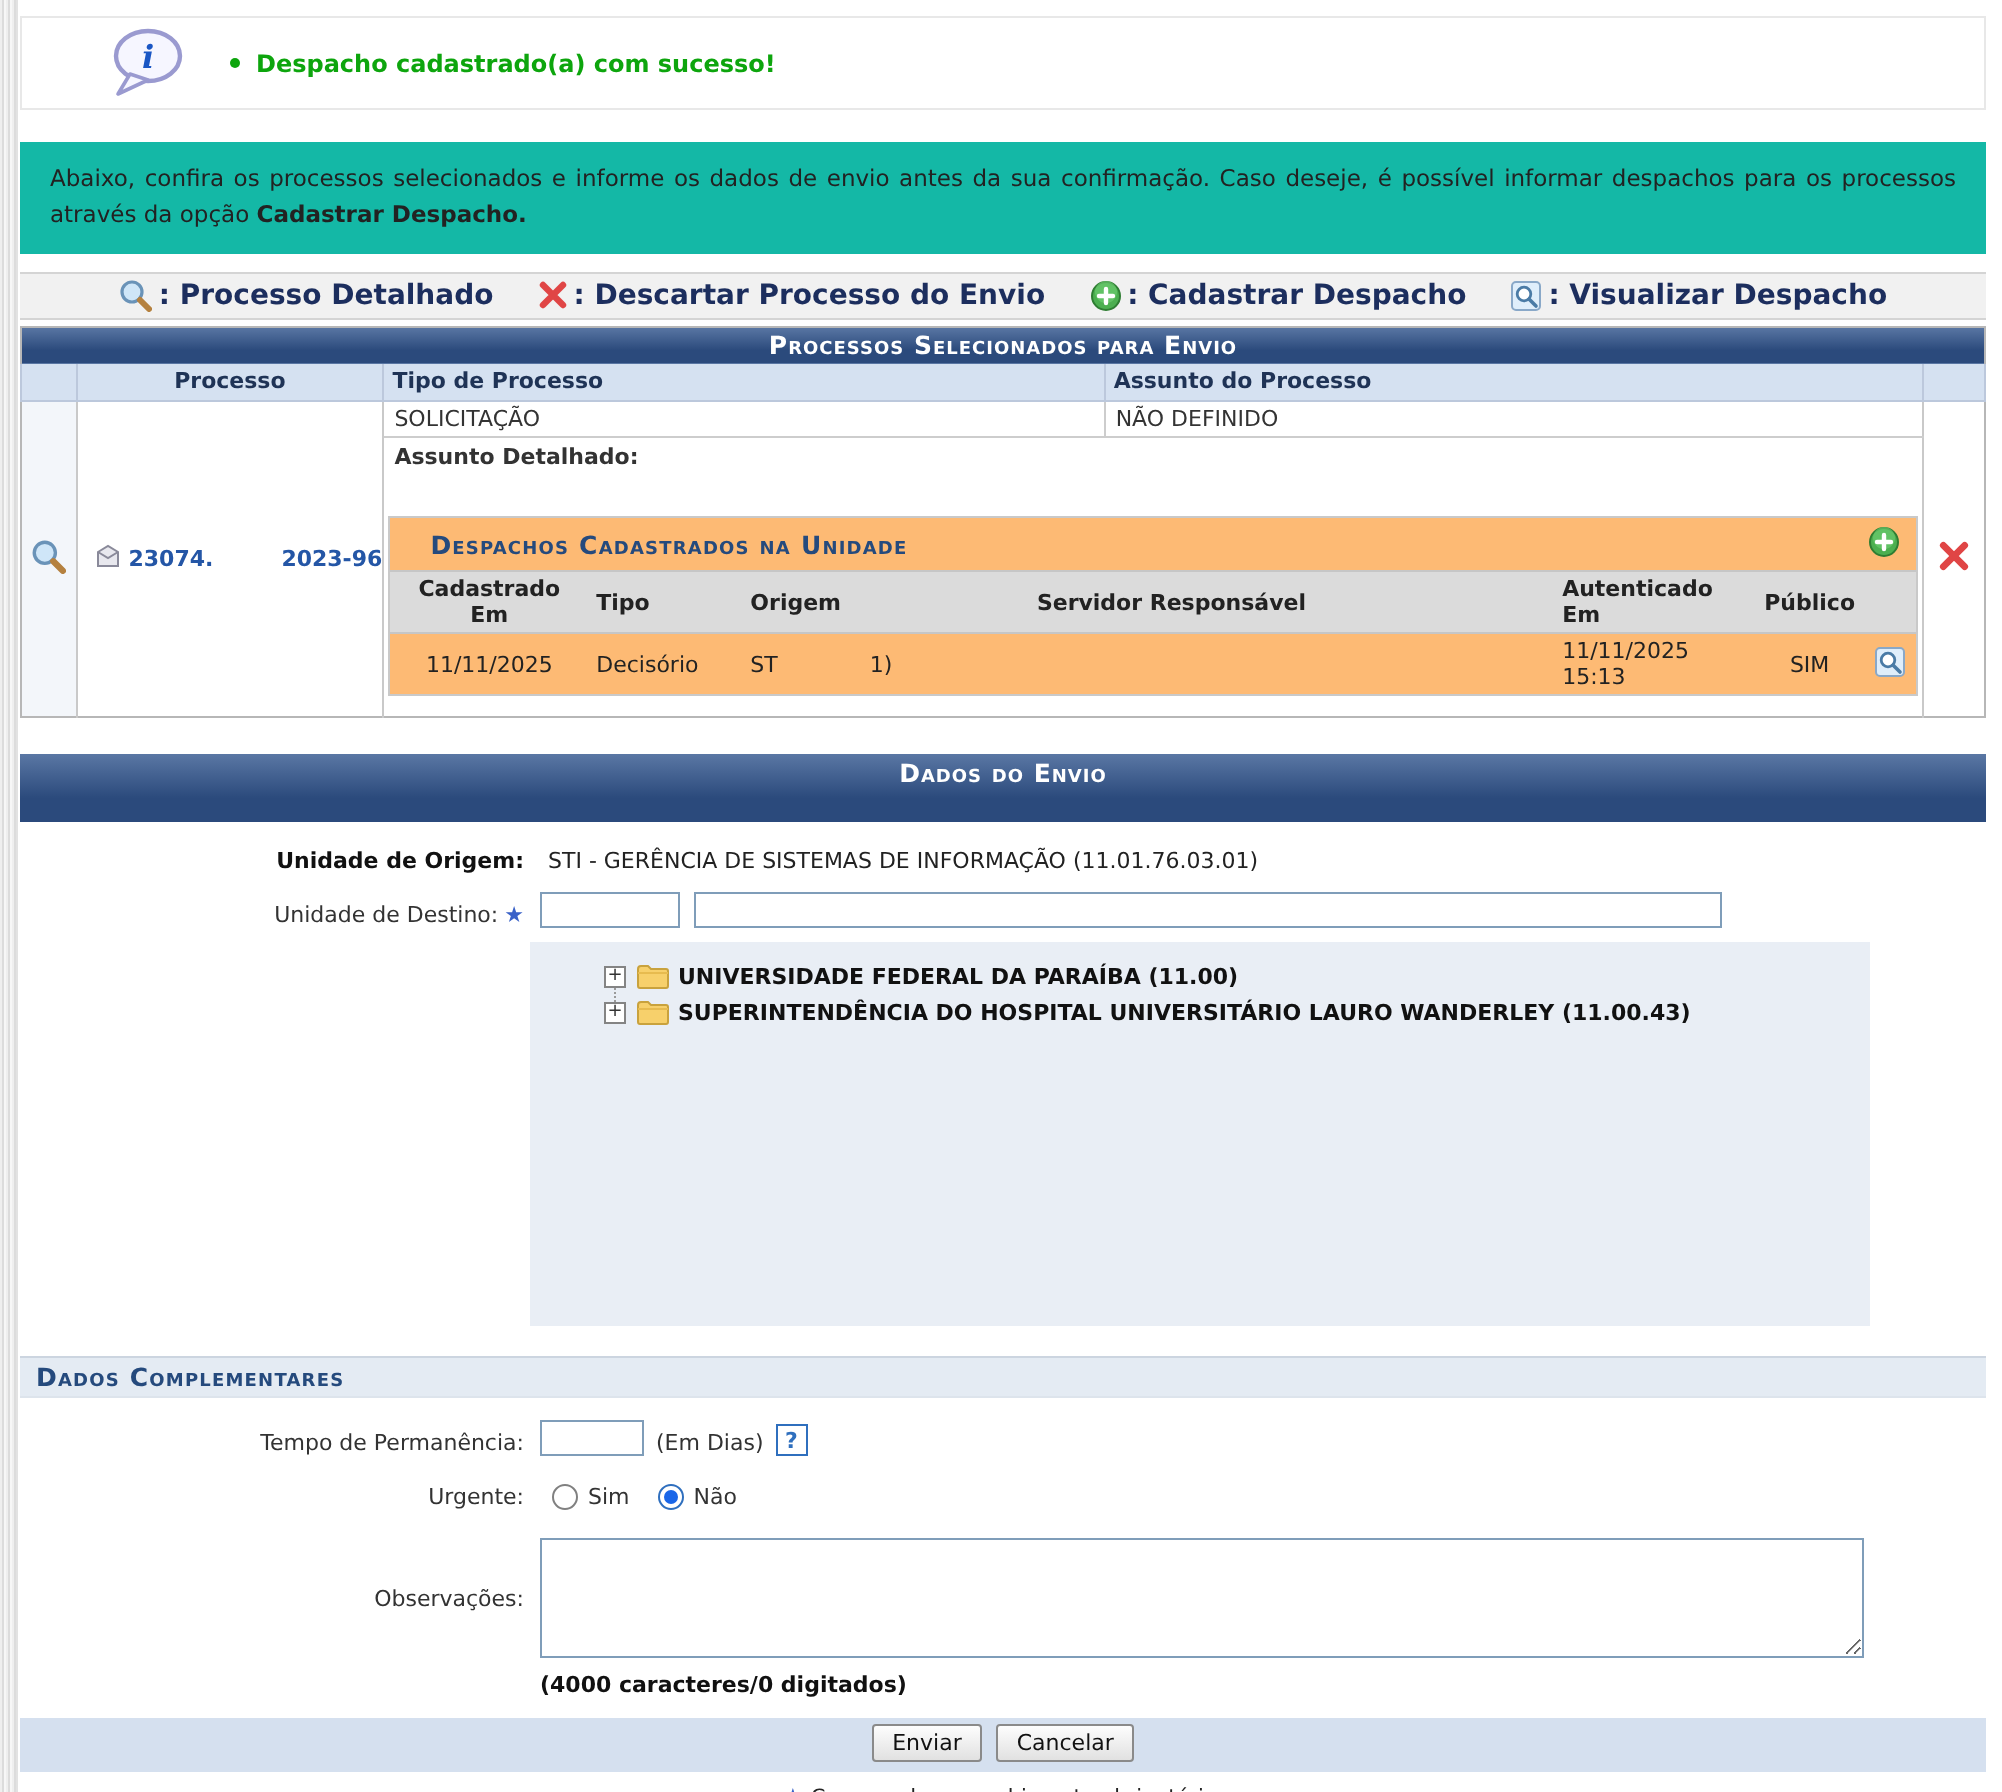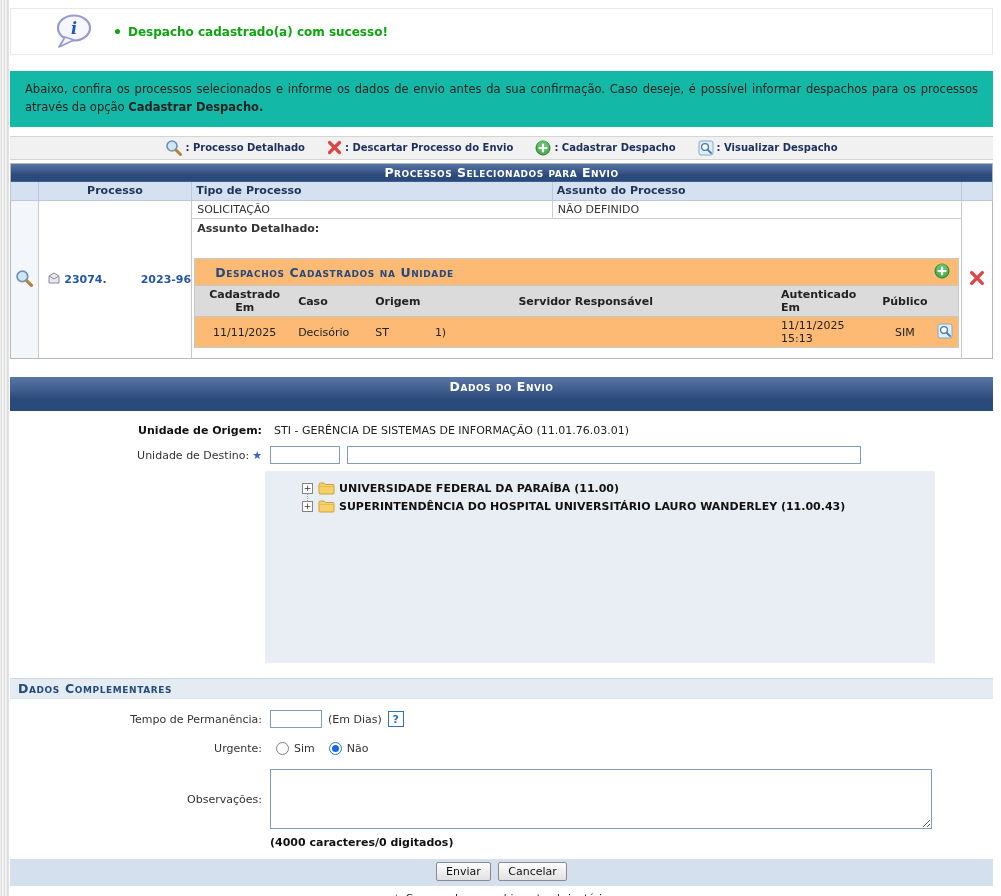--- a/index.html
+++ b/index.html
@@ -20,21 +20,21 @@
   .msg-icon { margin-left: 42px; width: 40px; height: 36px; flex: 0 0 auto; }
   .msg-bullet { width: 5px; height: 5px; border-radius: 50%; background: #0da50d; margin: 0 8px 0 22px; }
   .msg-text { color: #0da50d; font-weight: bold; font-size: 12px; }
 
   
   .notice { margin-top: 16px; background: #14b8a6; padding: 10px 15px; line-height: 1.55; font-size: 11.5px; color: #222; text-align: justify; }
 
   
   .legend { margin-top: 9px; height: 24px; background: #f1f1f1; border-top: 1px solid #d4d4d4; border-bottom: 1px solid #d4d4d4;
             display: flex; align-items: center; justify-content: center; gap: 22px; }
-  .legend-item { display: flex; align-items: center; gap: 3px; font-weight: bold; color: #1c2e5e; font-size: 10px; }
+  .legend-item { display: flex; align-items: center; gap: 3px; font-weight: bold; color: #1c2e5e; font-size: 14px; }
   .legend-item svg { display: block; }
 
   
   table.main { margin-top: 3px; width: 983px; border-collapse: collapse; border: 1px solid #b7b7b7; }
   .caption-bar { background: linear-gradient(#5a77a4, #2b4a7c 65%); color: #fff; text-align: center;
                  font-variant: small-caps; font-weight: bold; font-size: 12.5px; letter-spacing: .5px; height: 19px; padding: 1px 0 2px; }
   tr.cols th { background: #d5e1f1; color: #1f3356; font-size: 11px; height: 18px; padding: 2px 4px;
                border: 1px solid #bcc8dc; border-top: none; }
   td.lens-cell { width: 28px; text-align: center; vertical-align: middle; border-right: 1px solid #c9c9c9; background:#f3f6fa; }
   td.proc-cell { width: 144px; vertical-align: middle; border-right: 1px solid #c9c9c9; padding-left: 8px; white-space: nowrap; }
@@ -51,21 +51,21 @@
   .desp-title { font-variant: small-caps; font-weight: bold; color: #254a7d; font-size: 12.5px; letter-spacing: .6px; flex: 1; }
   table.desp { width: 100%; border-collapse: collapse; }
   table.desp th { background: #dbdbdb; font-size: 11px; color: #222; text-align: left; height: 19px; padding: 2px 4px;
                   border-top: 1px solid #c6c6c6; border-bottom: 1px solid #c6c6c6; font-weight: bold; }
   table.desp td { height: 22px; padding: 2px 4px; font-size: 11px; color: #222; }
   .c-center { text-align: center !important; }
 
   
   .section-caption { margin-top: 18px; background: linear-gradient(#5a77a4, #2b4a7c 65%); color: #fff; text-align: center;
                      font-variant: small-caps; font-weight: bold; font-size: 12.5px; letter-spacing: .5px; height: 34px; line-height: 20px; }
-  .form-row { display: flex; align-items: center; }
+  .form-row { display: flex; align-items: flex-end; }
   .flabel { width: 252px; text-align: right; flex: 0 0 auto; }
   .flabel.bold { font-weight: bold; color: #111; }
   .req-star { color: #3a62c8; font-size: 11px; margin-left: 3px; }
   input[type="text"] { border: 1px solid #7f9db9; height: 18px; font-family: inherit; font-size: 11px; padding: 1px 3px; background: #fff; }
   .origem-row { margin-top: 13px; }
   .origem-val { margin-left: 12px; color: #222; }
   .destino-row { margin-top: 9px; }
   .inp-small { width: 70px; margin-left: 8px; }
   .inp-large { width: 514px; margin-left: 7px; }
 
@@ -221,21 +221,21 @@
                   <col style="width:78px">
                   <col style="width:148px">
                   <col style="width:272px">
                   <col style="width:102px">
                   <col style="width:48px">
                   <col style="width:27px">
                 </colgroup>
             <tbody>
                   <tr>
               <th class="c-center">Cadastrado Em</th>
-              <th>Caso</th>
+              <th>Tipo</th>
               <th>Origem</th>
               <th>Servidor Responsável</th>
               <th>Autenticado Em</th>
               <th>Público</th>
               <th></th>
             </tr>
             <tr>
               <td class="c-center">11/11/2025</td>
               <td>Decisório</td>
               <td><span>ST</span><span class="gap-redacted" style="width:46px"></span><span>1)</span></td>

